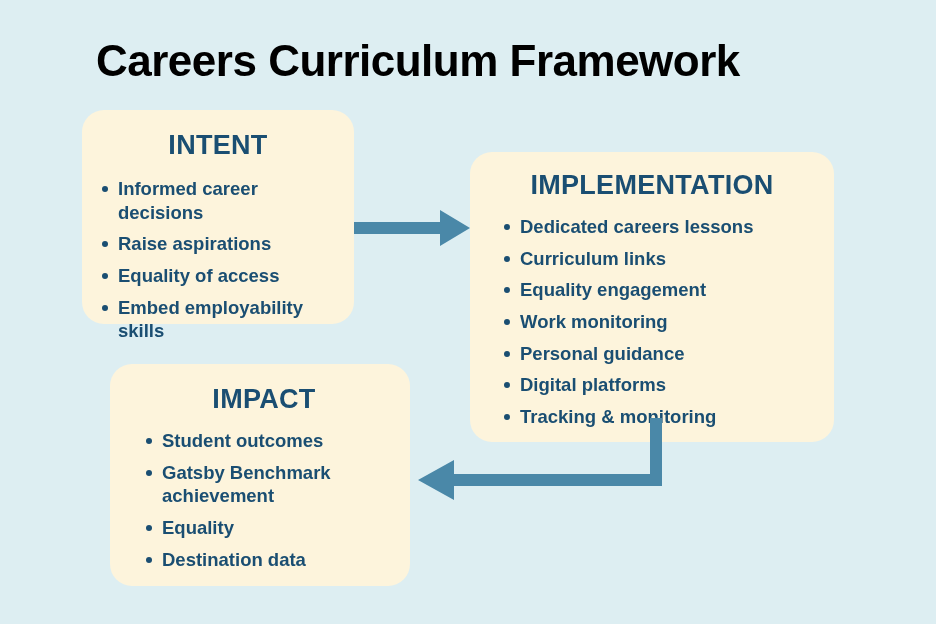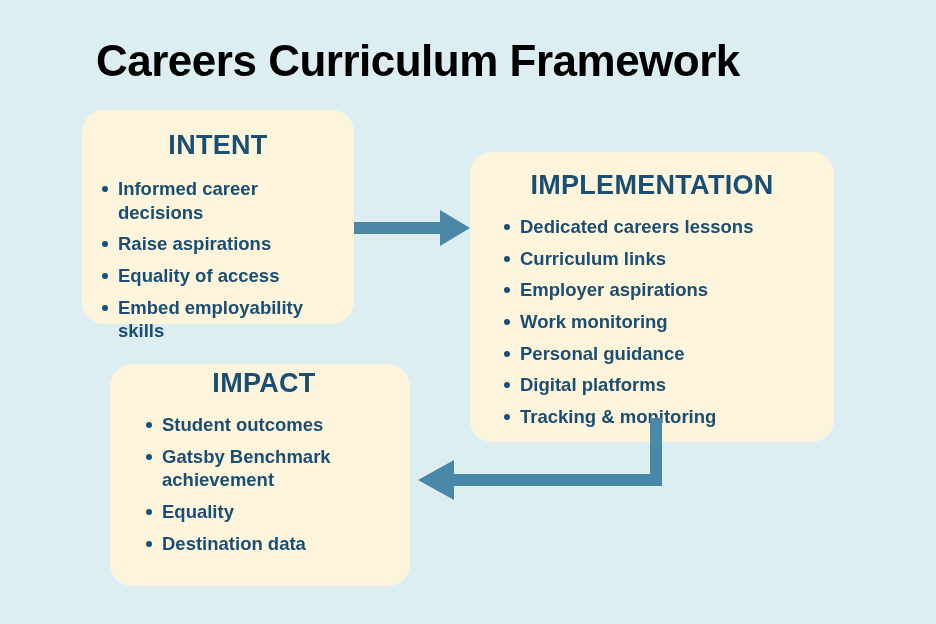--- a/index.html
+++ b/index.html
@@ -90,21 +90,21 @@
   #card-implementation .card-list { margin: 14px 14px 0 30px; }
   #card-implementation .card-list li { margin-bottom: 8px; }
 
   
   #card-impact {
     left: 110px;
     top: 364px;
     width: 300px;
     height: 222px;
   }
-  #card-impact .card-title { margin-top: 4px; padding-left: 8px; }
+  #card-impact .card-title { margin-top: 20px; padding-left: 8px; }
   #card-impact .card-list { margin: 14px 14px 0 32px; }
 
   .arrow { position: absolute; }
   #arrow-intent-implementation { left: 352px; top: 200px; }
   #arrow-implementation-impact { left: 404px; top: 418px; }
 </style>
 </head>
 <body>
 
 <div class="canvas">
@@ -119,21 +119,21 @@
       <li>Equality of access</li>
       <li>Embed employability skills</li>
     </ul>
   </div>
 
   <div class="card" id="card-implementation">
     <div class="card-title">IMPLEMENTATION</div>
     <ul class="card-list">
       <li>Dedicated careers lessons</li>
       <li>Curriculum links</li>
-      <li>Employer aspirations</li>
+      <li>Equality engagement</li>
       <li>Work monitoring</li>
       <li>Personal guidance</li>
       <li>Digital platforms</li>
       <li>Tracking &amp; monitoring</li>
     </ul>
   </div>
 
   <div class="card" id="card-impact">
     <div class="card-title">IMPACT</div>
     <ul class="card-list">

